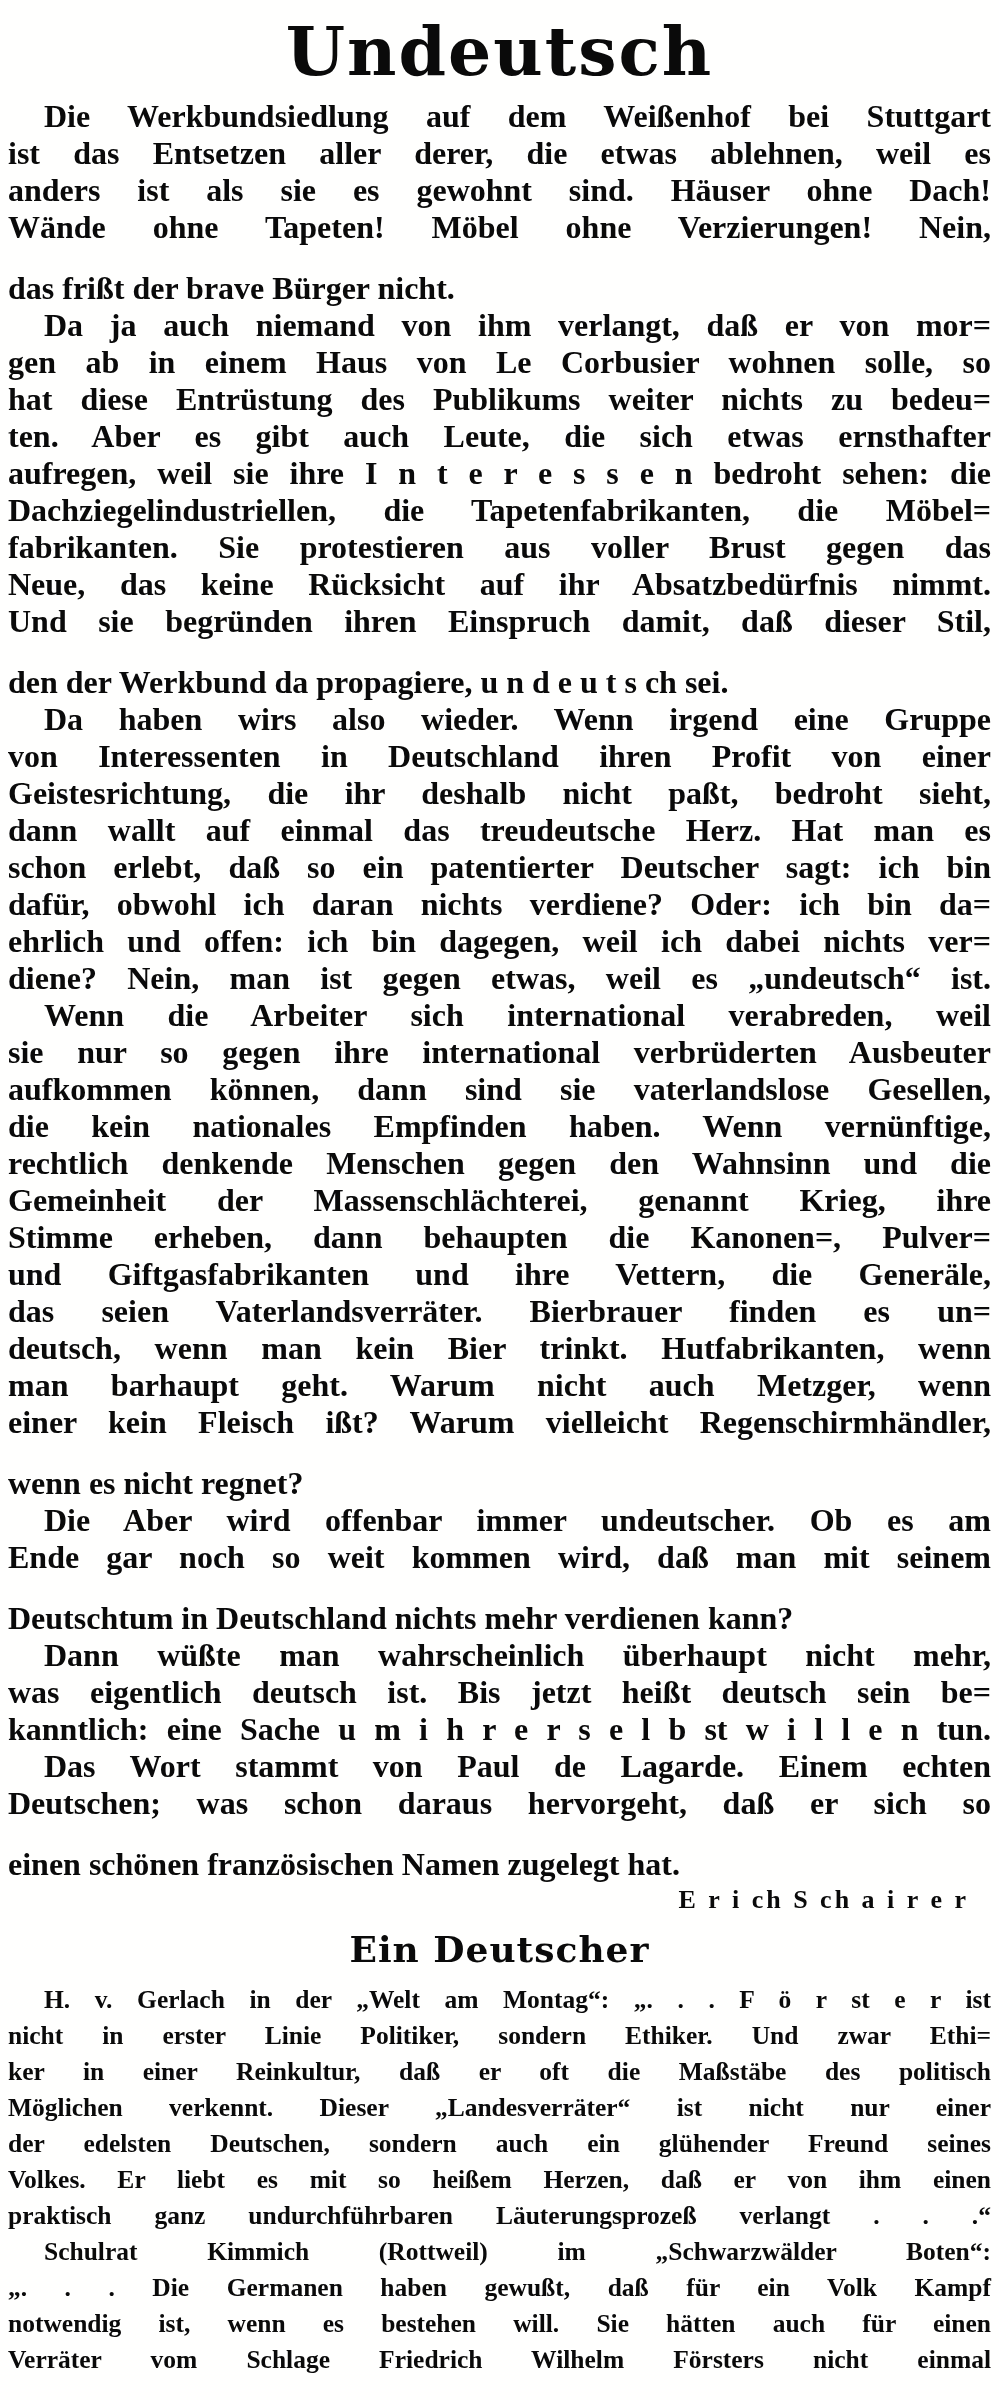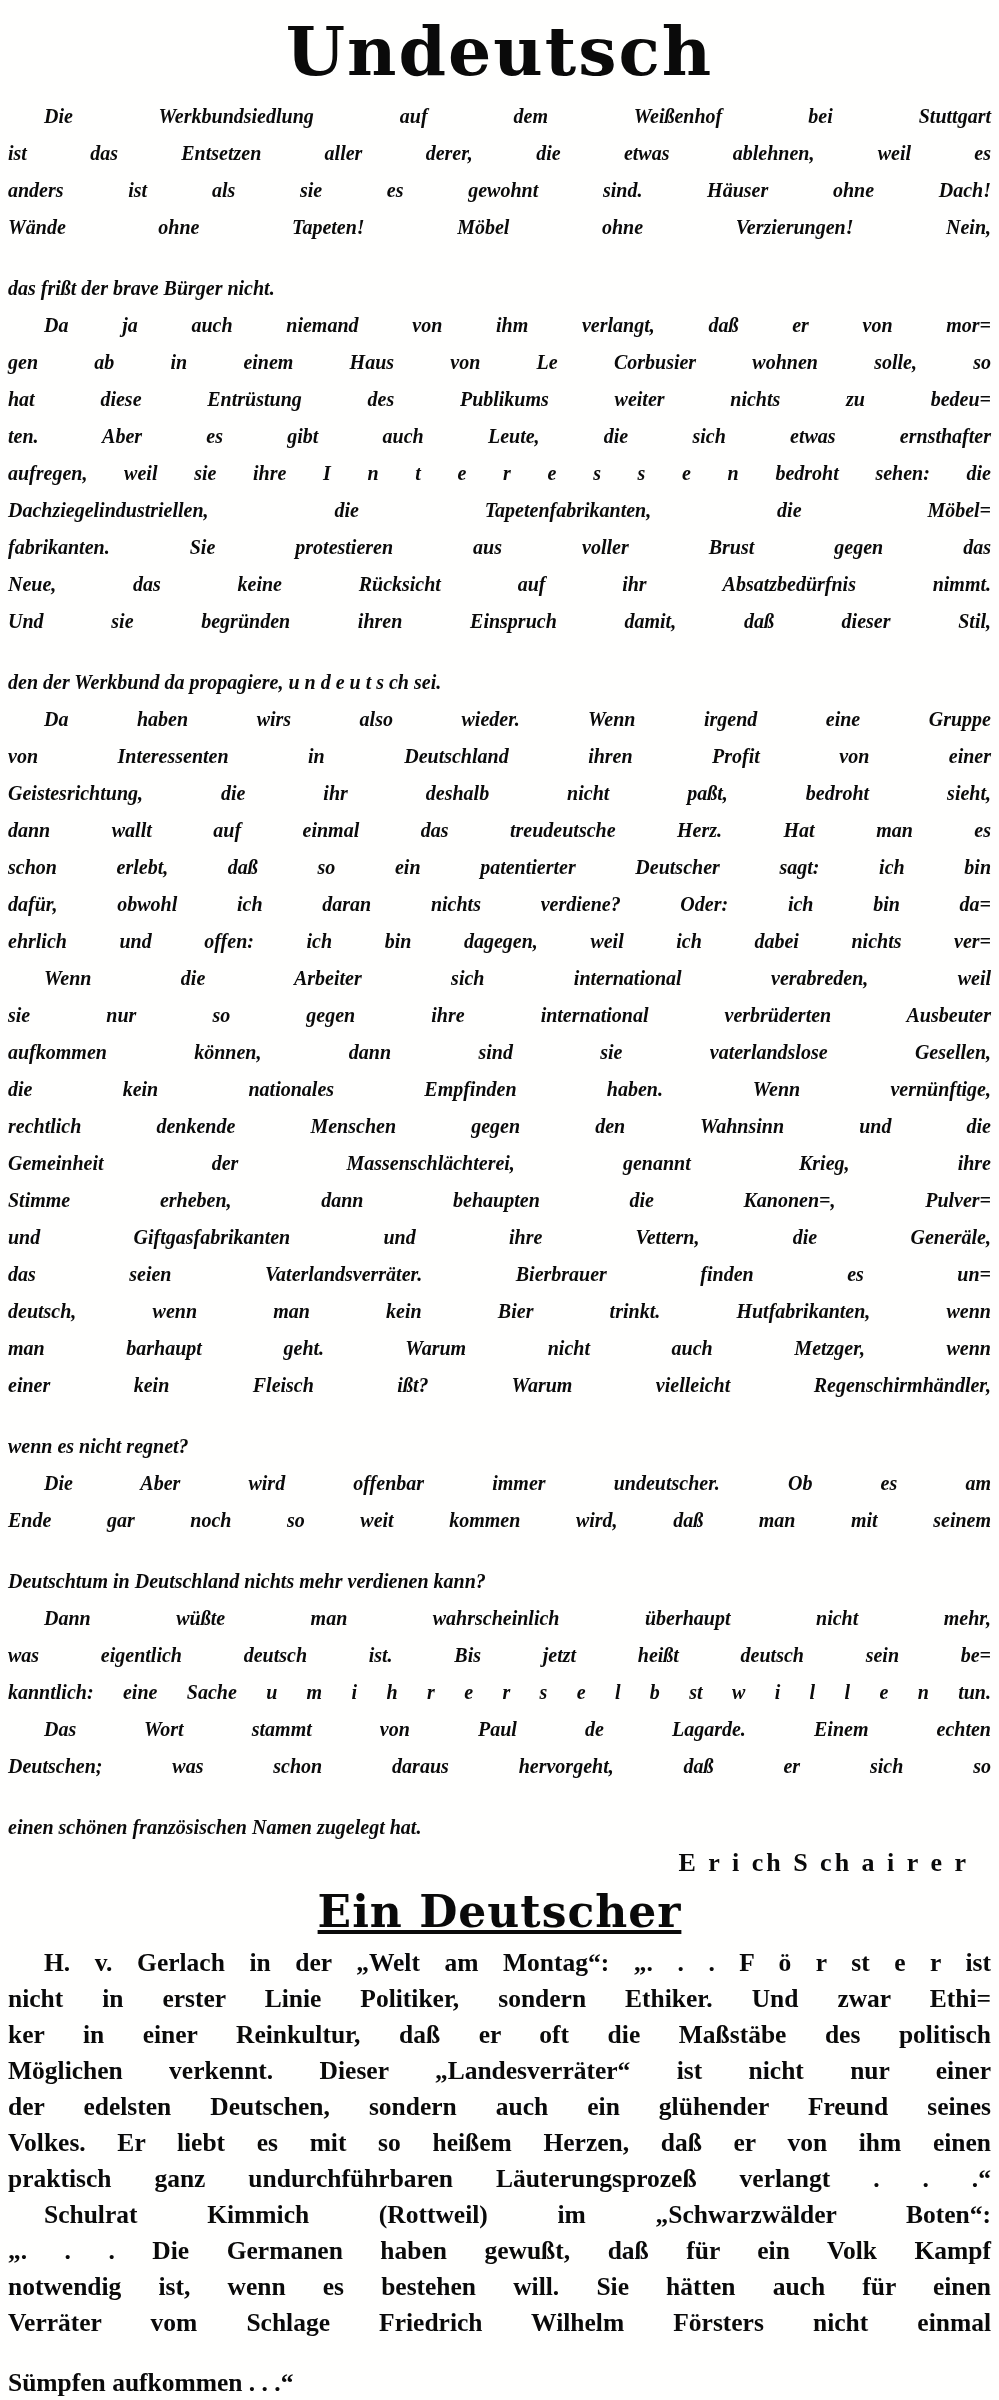--- a/index.html
+++ b/index.html
@@ -20,33 +20,31 @@
     font-weight: 900;
     font-size: 68px;
     line-height: 78px;
     text-align: center;
     letter-spacing: 2px;
     margin: 0 0 8px 0;
   }
   .title2 {
     font-family: "DejaVu Serif", serif;
     font-weight: 900;
-    font-size: 44px;
+    font-size: 36px;
     line-height: 48px;
     text-align: center;
     letter-spacing: 1px;
     margin: 8px 0 9px 0;
-    text-decoration: underline;
   }
   .body1 .ln {
-    font-size: 20px;
+    font-size: 32px;
     line-height: 37px;
     text-align: justify;
     text-align-last: justify;
-    font-style: italic;
   }
   .body2 .ln {
     font-size: 25.5px;
     line-height: 36px;
     text-align: justify;
     text-align-last: justify;
   }
   .ln.f { text-indent: 36px; }
   .ln.l { text-align-last: left; margin-top: 24px; }
   .signature {
@@ -86,20 +84,21 @@
       <div class="ln">Neue, das keine Rücksicht auf ihr Absatzbedürfnis nimmt.</div>
       <div class="ln">Und sie begründen ihren Einspruch damit, daß dieser Stil,</div>
       <div class="ln l">den der Werkbund da propagiere, u n d e u t s ch sei.</div>
       <div class="ln f">Da haben wirs also wieder. Wenn irgend eine Gruppe</div>
       <div class="ln">von Interessenten in Deutschland ihren Profit von einer</div>
       <div class="ln">Geistesrichtung, die ihr deshalb nicht paßt, bedroht sieht,</div>
       <div class="ln">dann wallt auf einmal das treudeutsche Herz. Hat man es</div>
       <div class="ln">schon erlebt, daß so ein patentierter Deutscher sagt: ich bin</div>
       <div class="ln">dafür, obwohl ich daran nichts verdiene? Oder: ich bin da=</div>
       <div class="ln">ehrlich und offen: ich bin dagegen, weil ich dabei nichts ver=</div>
+      <div class="ln">diene? Nein, man ist gegen etwas, weil es „undeutsch“ ist.</div>
       <div class="ln f">Wenn die Arbeiter sich international verabreden, weil</div>
       <div class="ln">sie nur so gegen ihre international verbrüderten Ausbeuter</div>
       <div class="ln">aufkommen können, dann sind sie vaterlandslose Gesellen,</div>
       <div class="ln">die kein nationales Empfinden haben. Wenn vernünftige,</div>
       <div class="ln">rechtlich denkende Menschen gegen den Wahnsinn und die</div>
       <div class="ln">Gemeinheit der Massenschlächterei, genannt Krieg, ihre</div>
       <div class="ln">Stimme erheben, dann behaupten die Kanonen=, Pulver=</div>
       <div class="ln">und Giftgasfabrikanten und ihre Vettern, die Generäle,</div>
       <div class="ln">das seien Vaterlandsverräter. Bierbrauer finden es un=</div>
       <div class="ln">deutsch, wenn man kein Bier trinkt. Hutfabrikanten, wenn</div>

